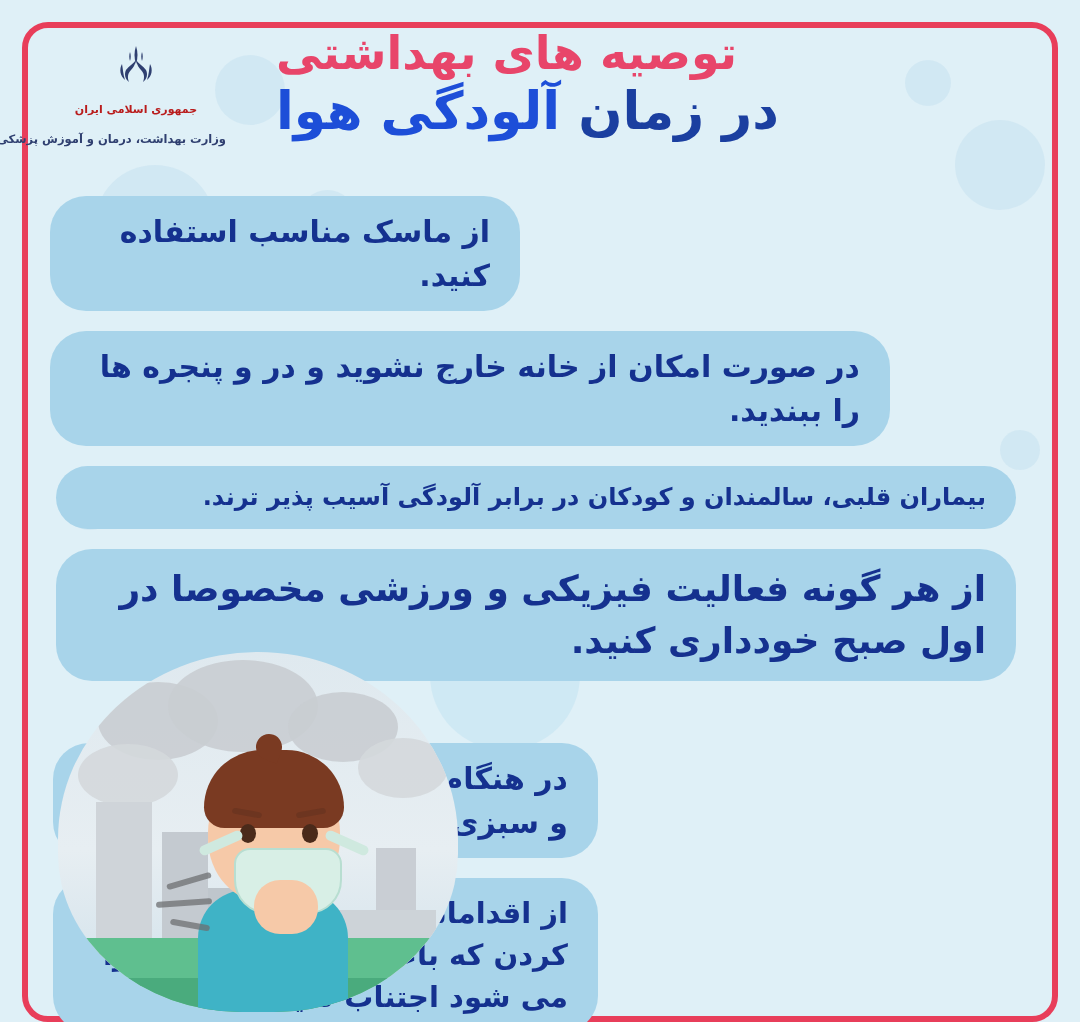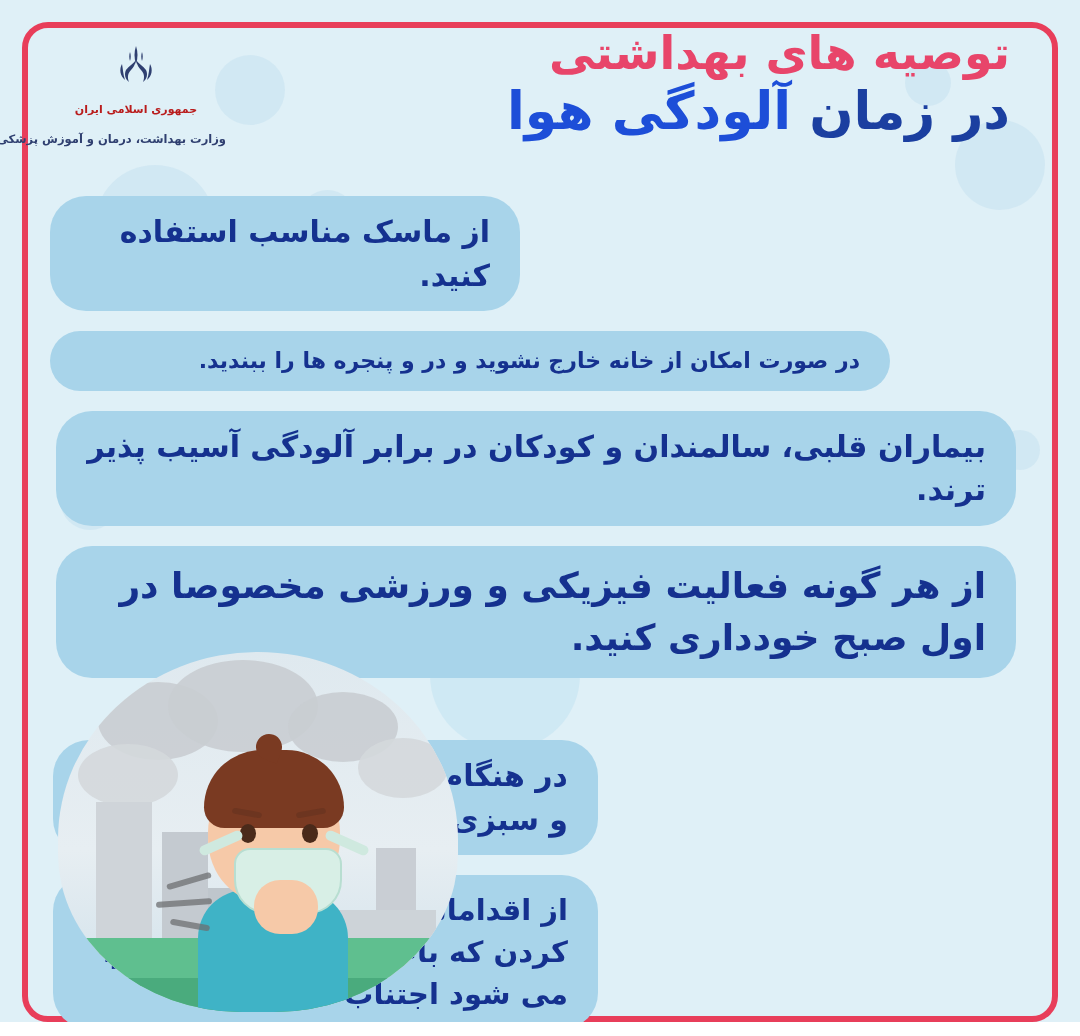--- a/index.html
+++ b/index.html
@@ -80,23 +80,23 @@
     color: #2f3f70;
     line-height: 1.4;
     margin-top: 14px;
     white-space: nowrap;
   }
 
   
   .headline {
     position: absolute;
     top: 28px;
-    right: 70px;
+    right: 64px;
     width: 740px;
-    text-align: right;
+    text-align: left;
     direction: rtl;
   }
   .headline .l1 {
     font-size: 46px;
     font-weight: bold;
     color: #e8456a;
     line-height: 1.12;
     letter-spacing: -1px;
   }
   .headline .l2 {
@@ -123,22 +123,22 @@
     border-radius: 36px;
     font-weight: bold;
     line-height: 1.45;
     padding: 14px 30px;
     box-sizing: border-box;
     margin-bottom: 20px;
     text-align: right;
     font-size: 30px;
   }
   .pill-1 { width: 470px; margin-right: 512px; font-size: 30px; padding-left: 43px; }
-  .pill-2 { width: 840px; margin-right: 142px; font-size: 22px; padding-left: 32px; }
-  .pill-3 { width: 960px; margin-right: 16px;  font-size: 30px; }
+  .pill-2 { width: 840px; margin-right: 142px; font-size: 30px; padding-left: 32px; }
+  .pill-3 { width: 960px; margin-right: 16px;  font-size: 24px; }
   .pill-4 { width: 960px; margin-right: 16px;  font-size: 36px; }
   .pill-5 { width: 545px; margin-right: 434px; font-size: 30px; margin-top: 62px; }
   .pill-6 { width: 545px; margin-right: 434px; font-size: 29px; }
 
   
   .illus {
     position: absolute;
     left: 58px;
     top: 652px;
     width: 400px;

